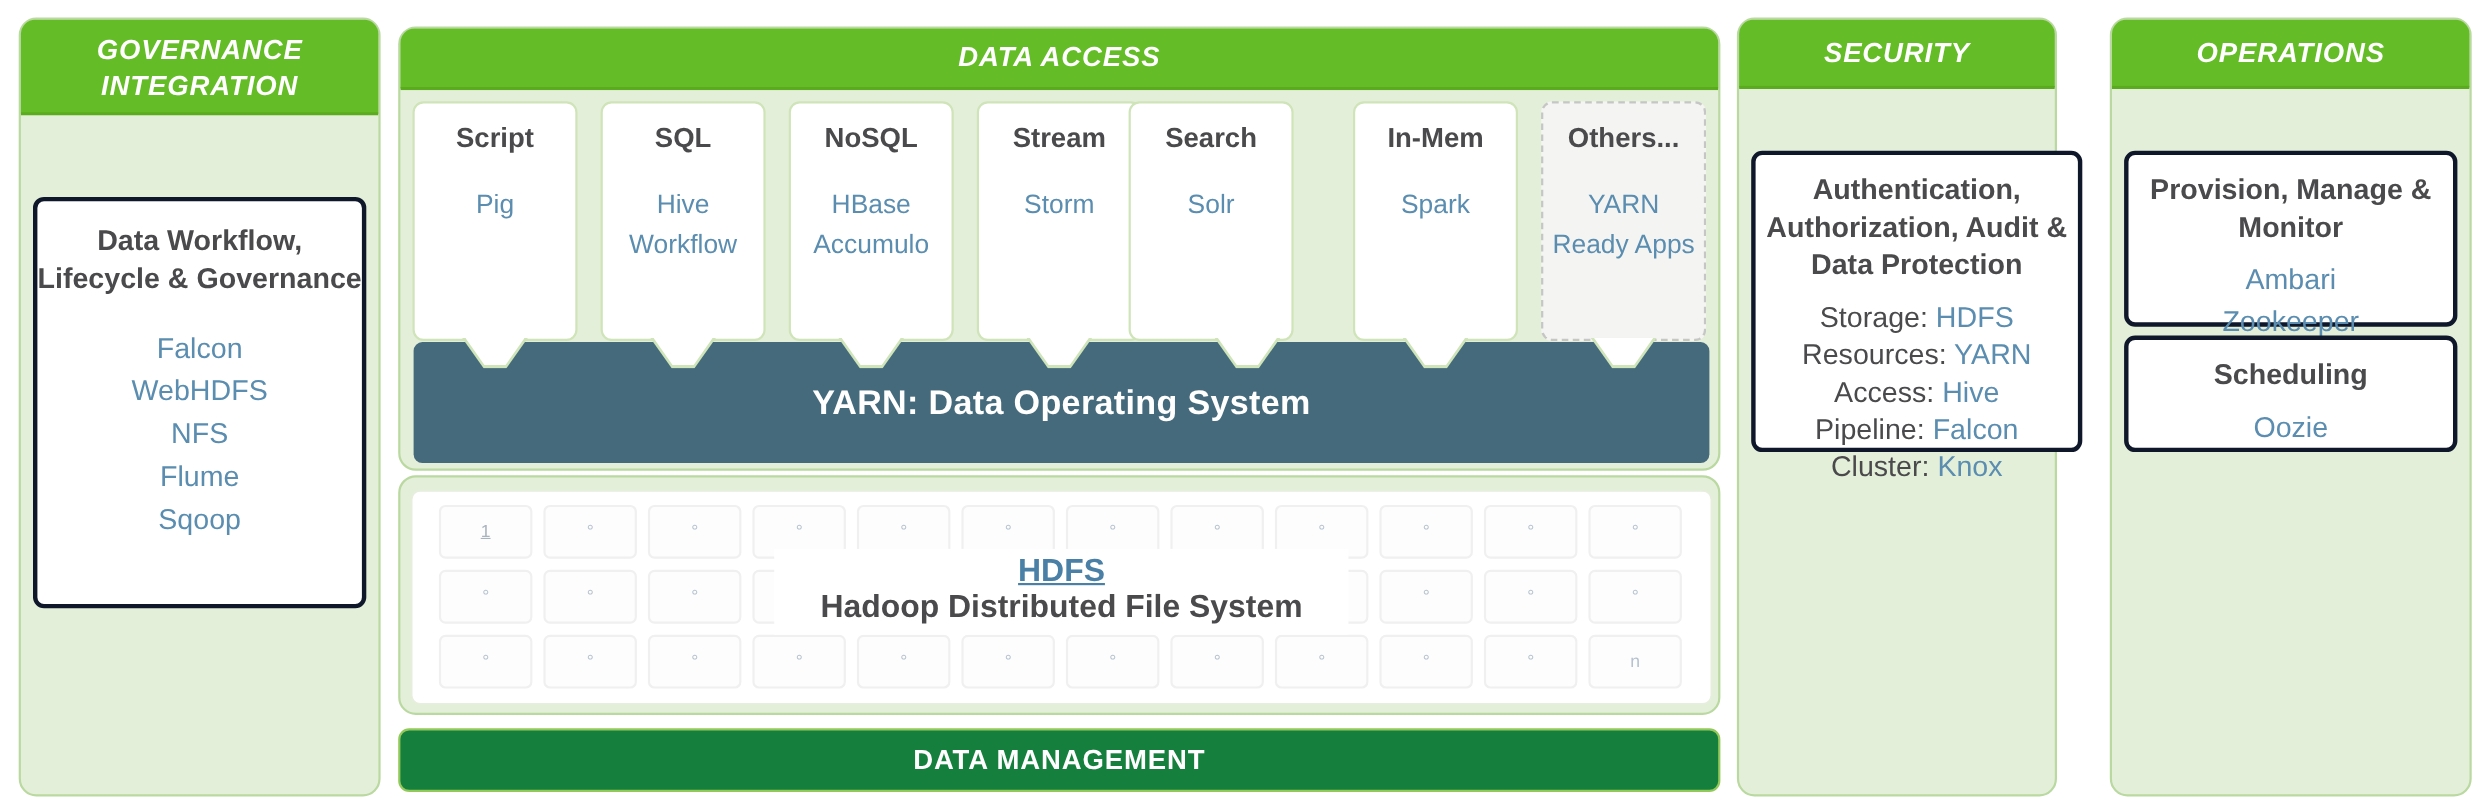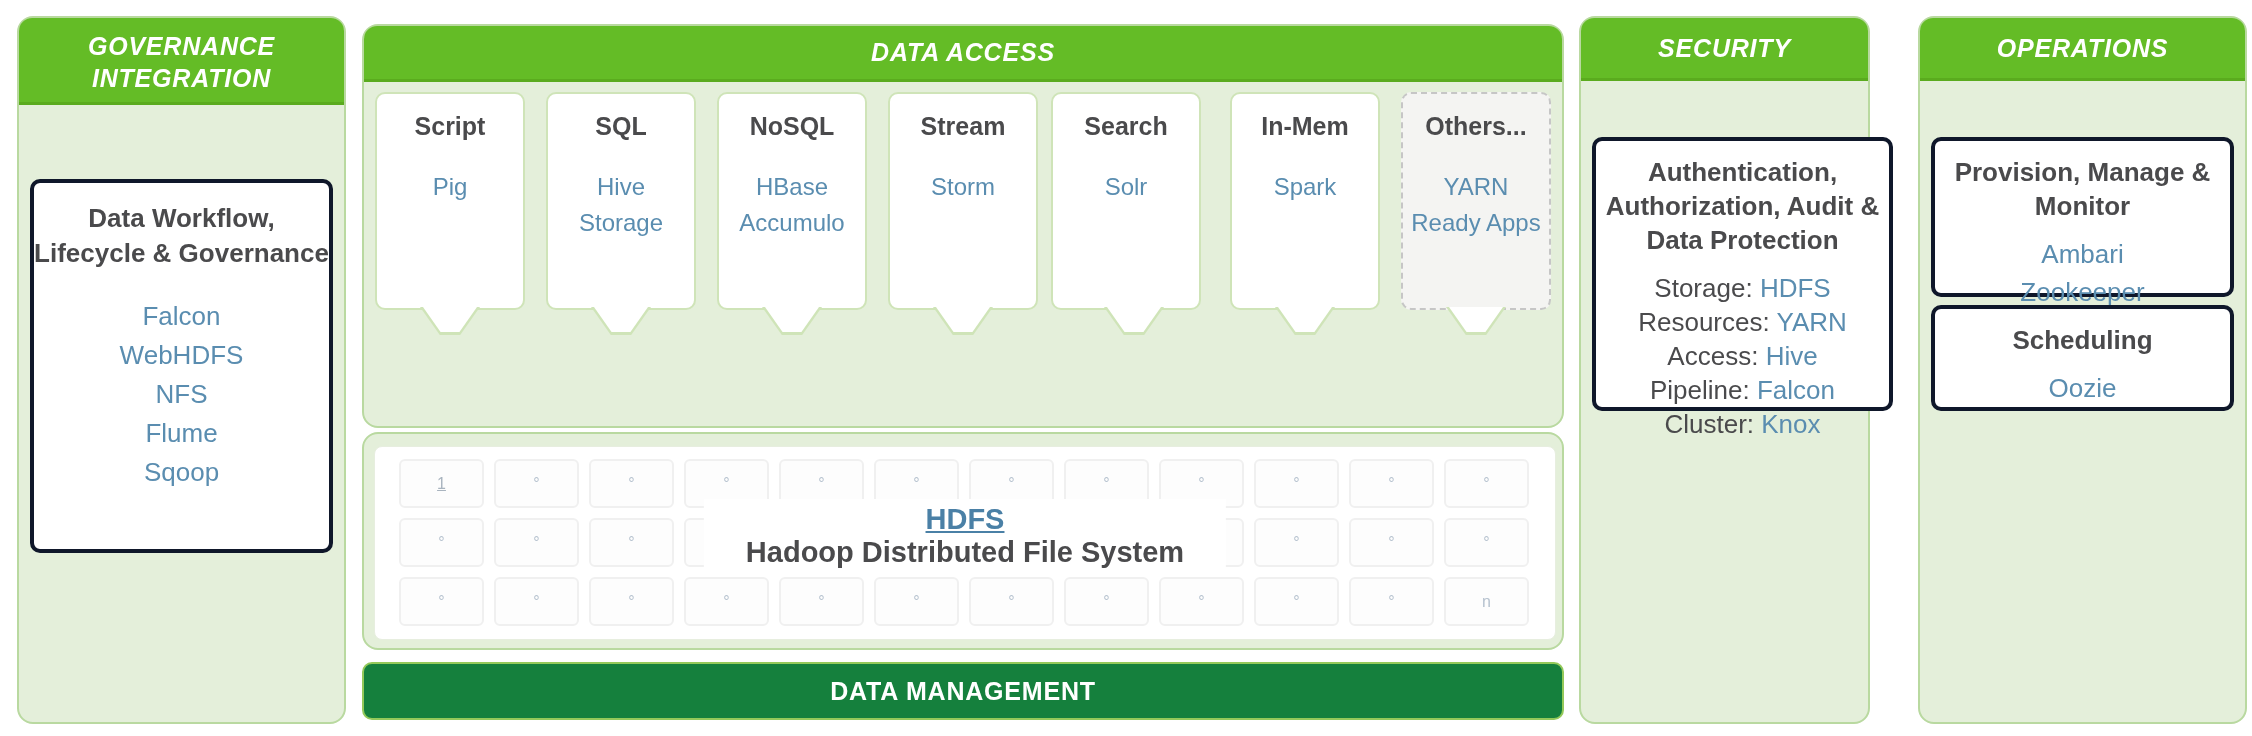--- a/index.html
+++ b/index.html
@@ -91,56 +91,59 @@
         <span class="link">NFS</span>
         <span class="link">Flume</span>
         <span class="link">Sqoop</span>
       </div>
     </div>
   </section>
 
   <section class="panel" style="left:362px;top:24px;width:1202px;height:404px;">
     <header class="phead da">DATA ACCESS</header>
 
+    <div class="yarn-bar">
+      <span>YARN: Data Operating System</span>
+    </div>
 
     <div class="tab" style="left:56px;"></div>
     <div class="tab" style="left:227px;"></div>
     <div class="tab" style="left:398px;"></div>
     <div class="tab" style="left:569px;"></div>
     <div class="tab" style="left:740px;"></div>
     <div class="tab" style="left:911px;"></div>
     <div class="tab" style="left:1082px;"></div>
 
     <div class="tile" style="left:11px;">
       <div class="tile-title">Script</div>
       <div class="tile-items">
         <span class="link">Pig</span>
       </div>
     </div>
     <div class="tile" style="left:182px;">
       <div class="tile-title">SQL</div>
       <div class="tile-items">
         <span class="link">Hive</span>
-        <span class="link">Storage</span>
+        <span class="link">Workflow</span>
       </div>
     </div>
     <div class="tile" style="left:353px;">
       <div class="tile-title">NoSQL</div>
       <div class="tile-items">
         <span class="link">HBase</span>
         <span class="link">Accumulo</span>
       </div>
     </div>
     <div class="tile" style="left:524px;">
       <div class="tile-title">Stream</div>
       <div class="tile-items">
         <span class="link">Storm</span>
       </div>
     </div>
-    <div class="tile" style="left:687px;">
+    <div class="tile" style="left:662px;">
       <div class="tile-title">Search</div>
       <div class="tile-items">
         <span class="link">Solr</span>
       </div>
     </div>
     <div class="tile" style="left:866px;">
       <div class="tile-title">In-Mem</div>
       <div class="tile-items">
         <span class="link">Spark</span>
       </div>

